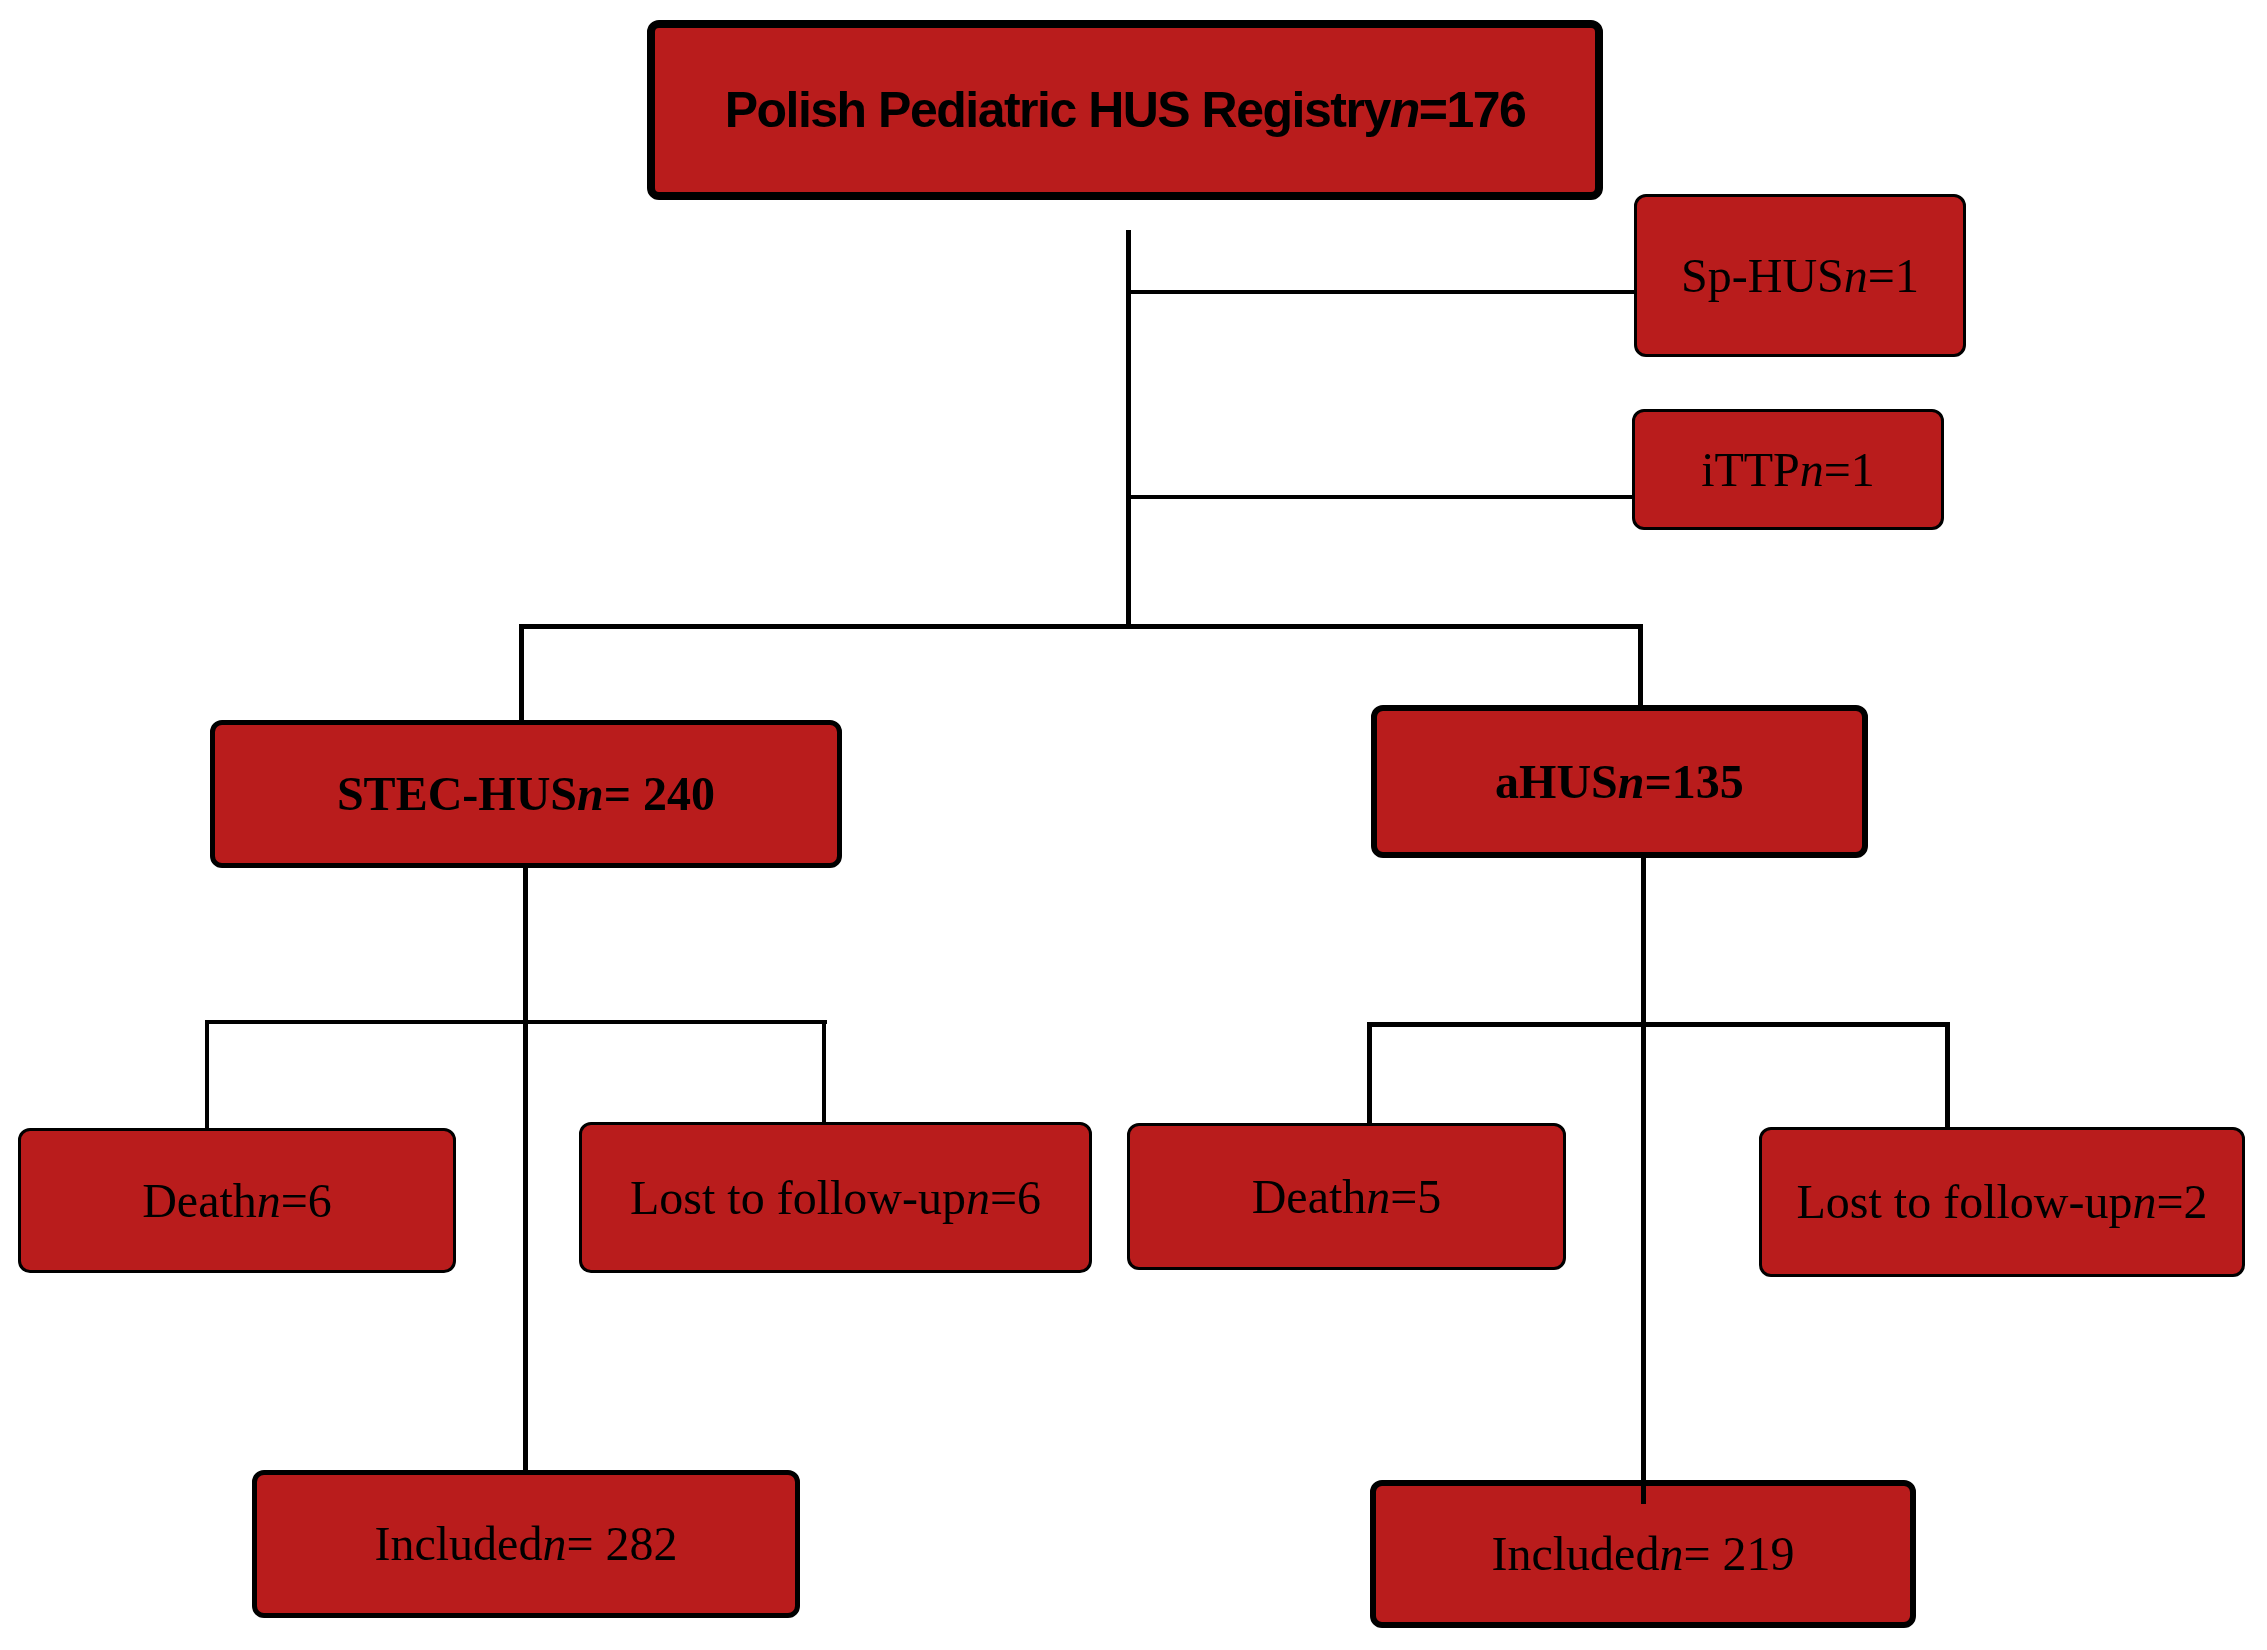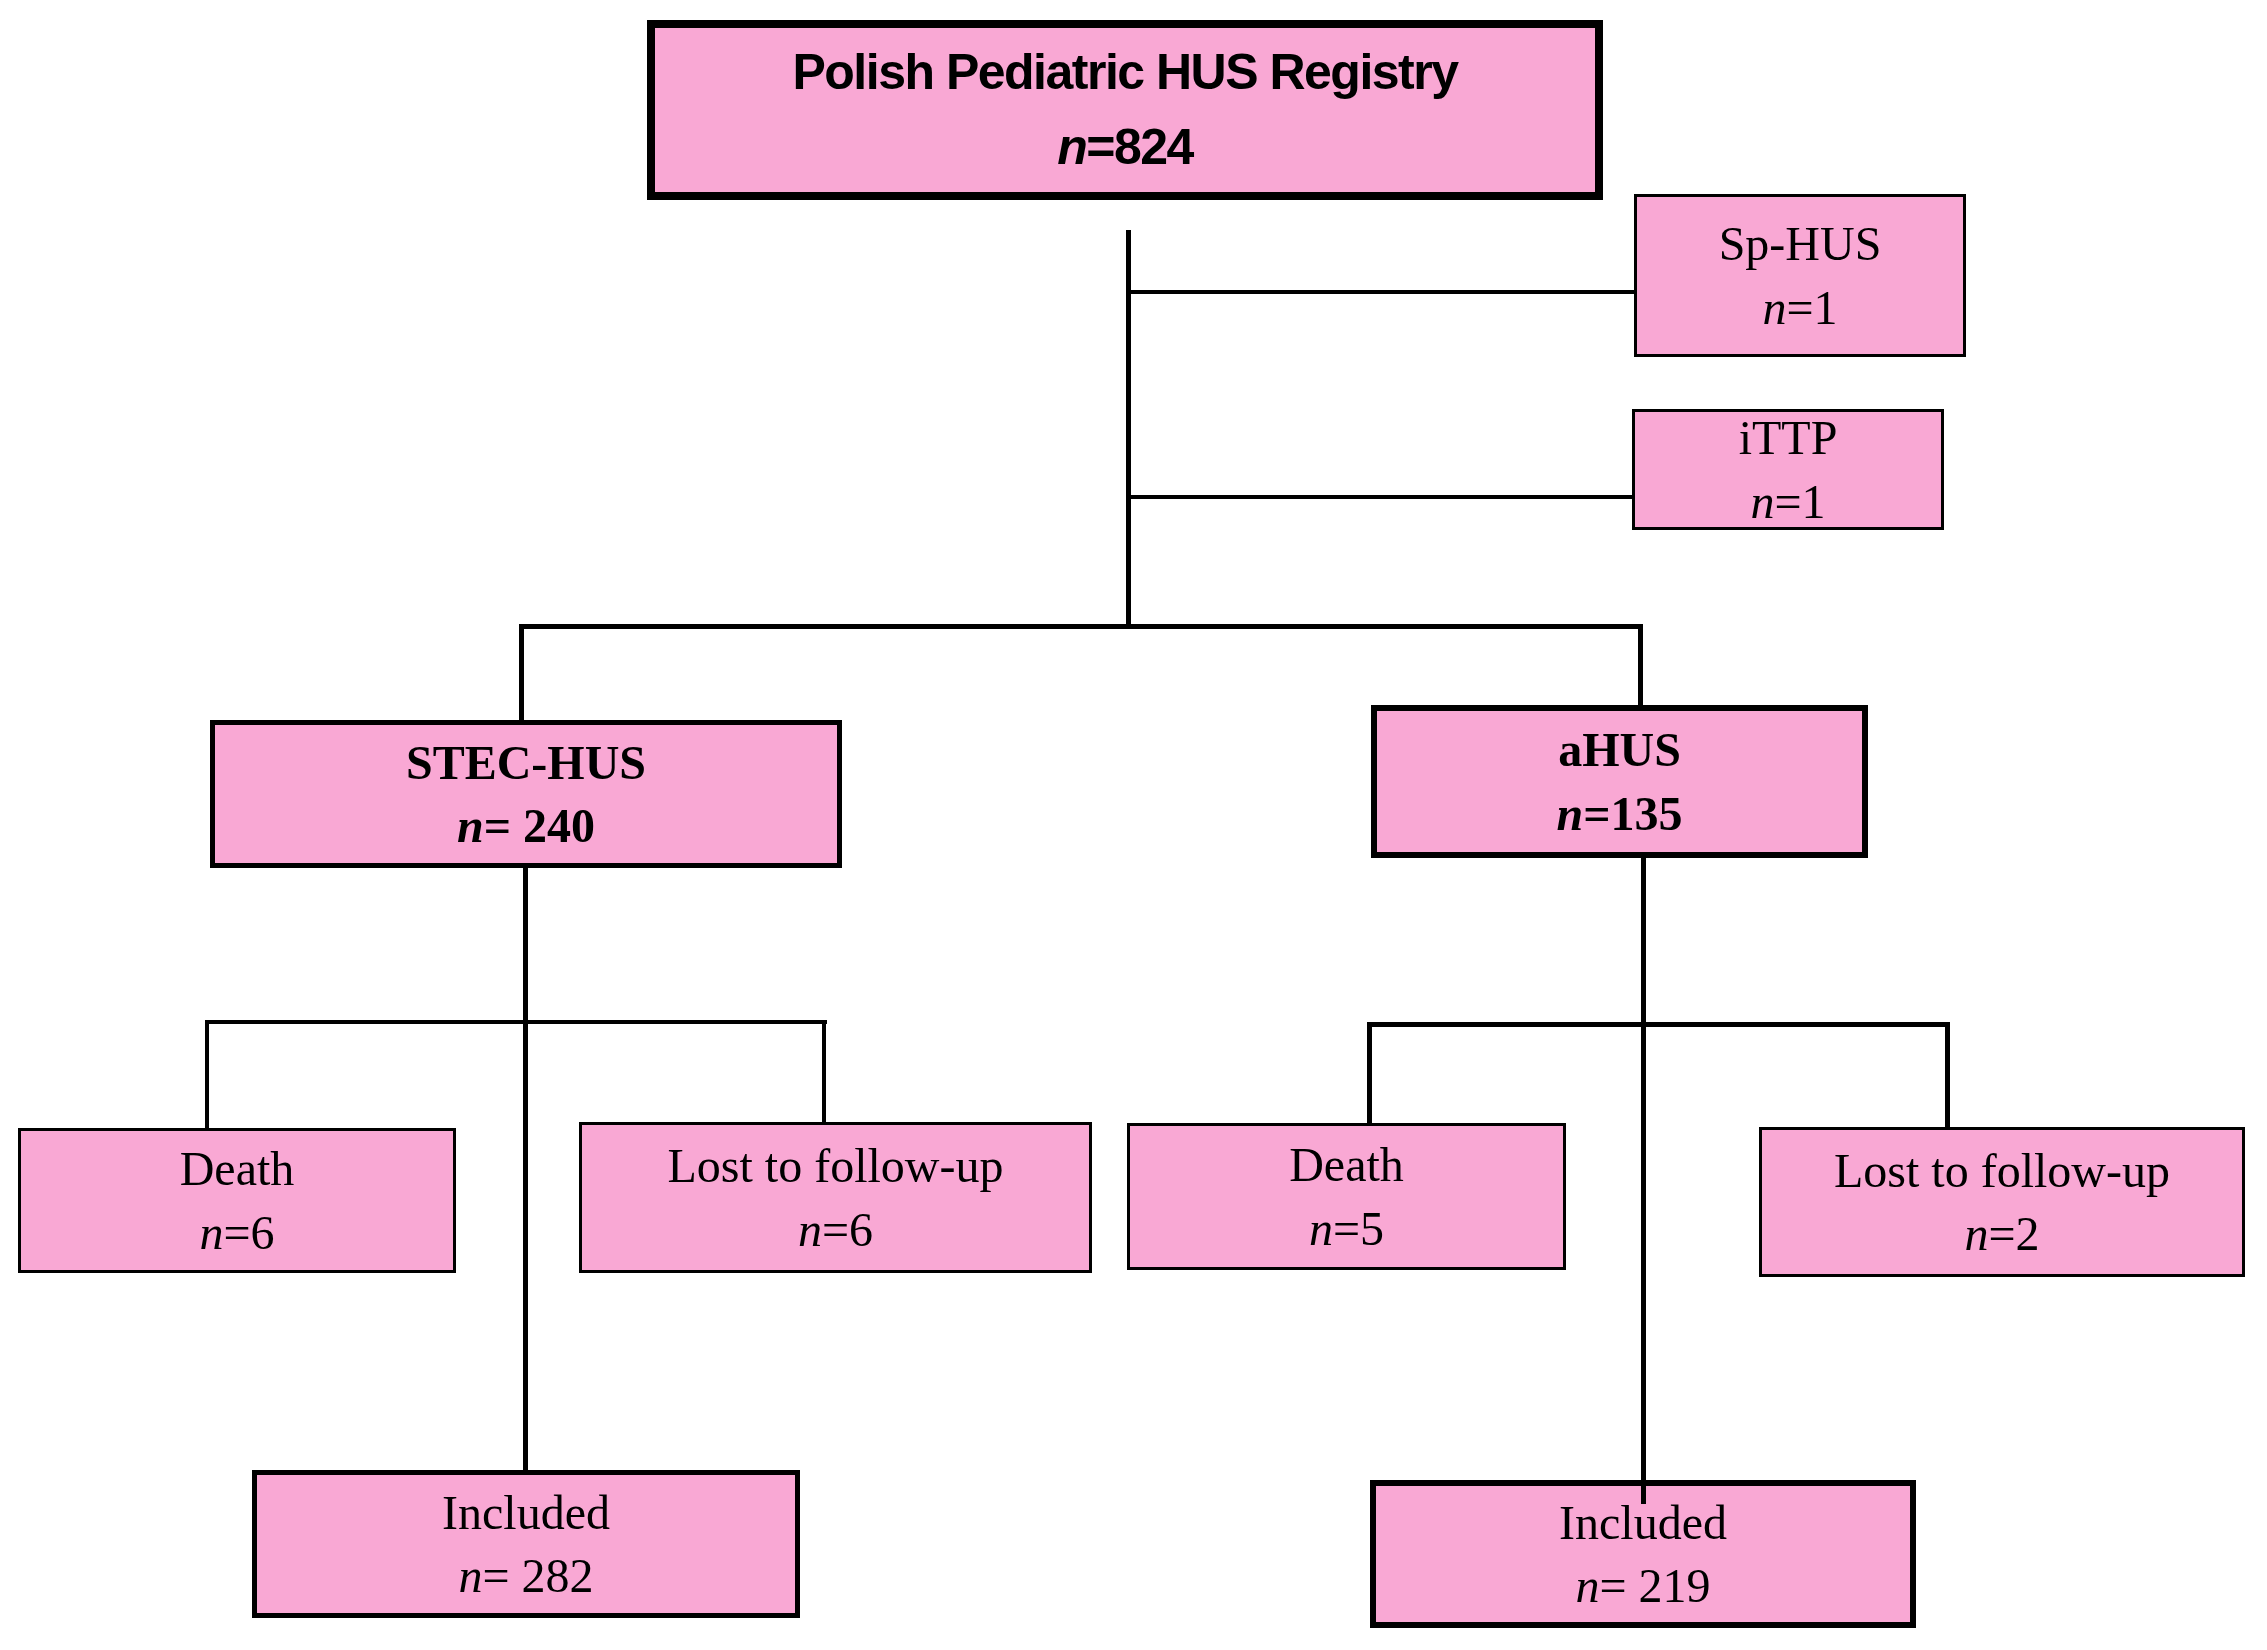--- a/index.html
+++ b/index.html
@@ -8,30 +8,31 @@
     width:2267px;
     height:1650px;
     background:#ffffff;
     font-family:"Liberation Serif", serif;
     color:#000;
     overflow:hidden;
   }
   .node{
     position:absolute;
     box-sizing:border-box;
-    background:#f9a8d4;
+    background:#b91c1c;
     border-style:solid;
     border-color:#000;
     display:flex;
-    flex-direction:column;
+    flex-direction:row;
     justify-content:center;
     align-items:center;
     text-align:center;
     z-index:2;
     line-height:1.32;
+    border-radius:12px;
   }
   .line{
     position:absolute;
     background:#000;
     z-index:1;
   }
   .line.over{ z-index:3; }
 
   .serif-text{ font-size:48px; }
   .bold{ font-weight:bold; }
@@ -83,21 +84,21 @@
   <div class="line v-ahus over"></div>
   <div class="line h-sub-l"></div>
   <div class="line v-sub-l1"></div>
   <div class="line v-sub-l2"></div>
   <div class="line h-sub-r"></div>
   <div class="line v-sub-r1"></div>
   <div class="line v-sub-r2"></div>
 
   <div class="node b-registry">
     <div><span>Polish Pediatric HUS Registry</span></div>
-    <div><span class="nvar">n</span><span>=824</span></div>
+    <div><span class="nvar">n</span><span>=176</span></div>
   </div>
 
   <div class="node b-sphus serif-text">
     <div><span>Sp-HUS</span></div>
     <div><span class="nvar">n</span><span>=1</span></div>
   </div>
 
   <div class="node b-ittp serif-text">
     <div><span>iTTP</span></div>
     <div><span class="nvar">n</span><span>=1</span></div>

